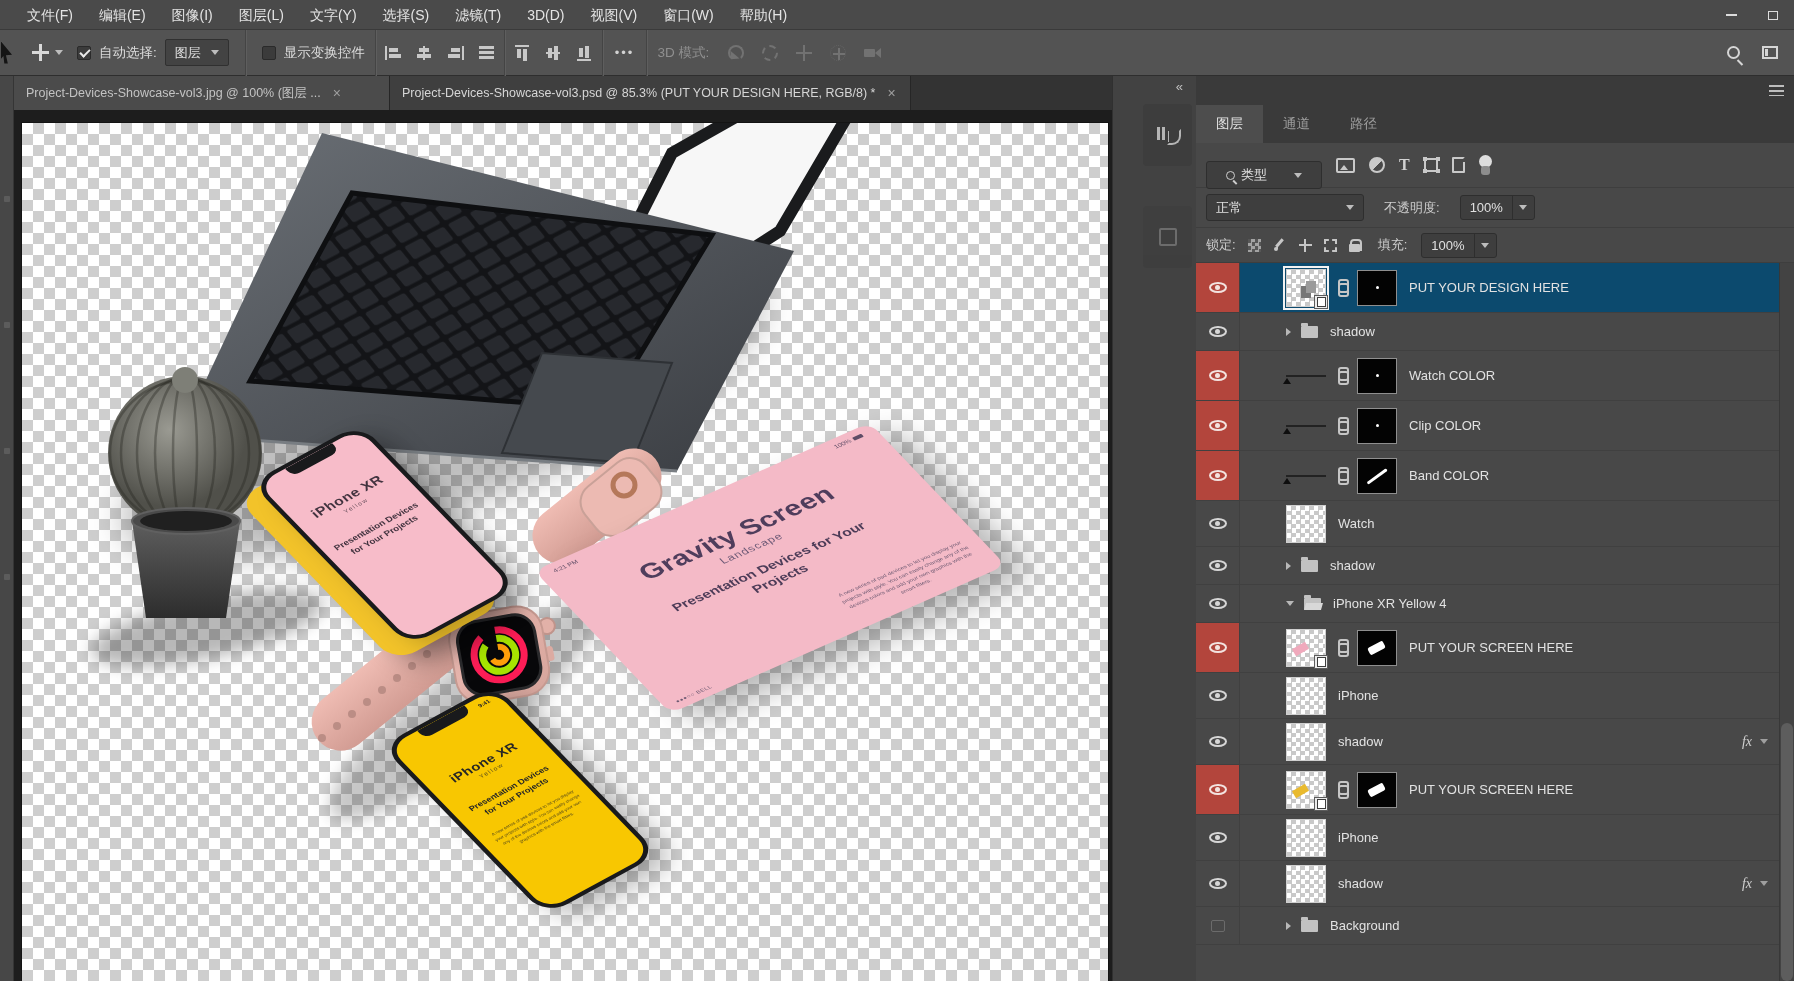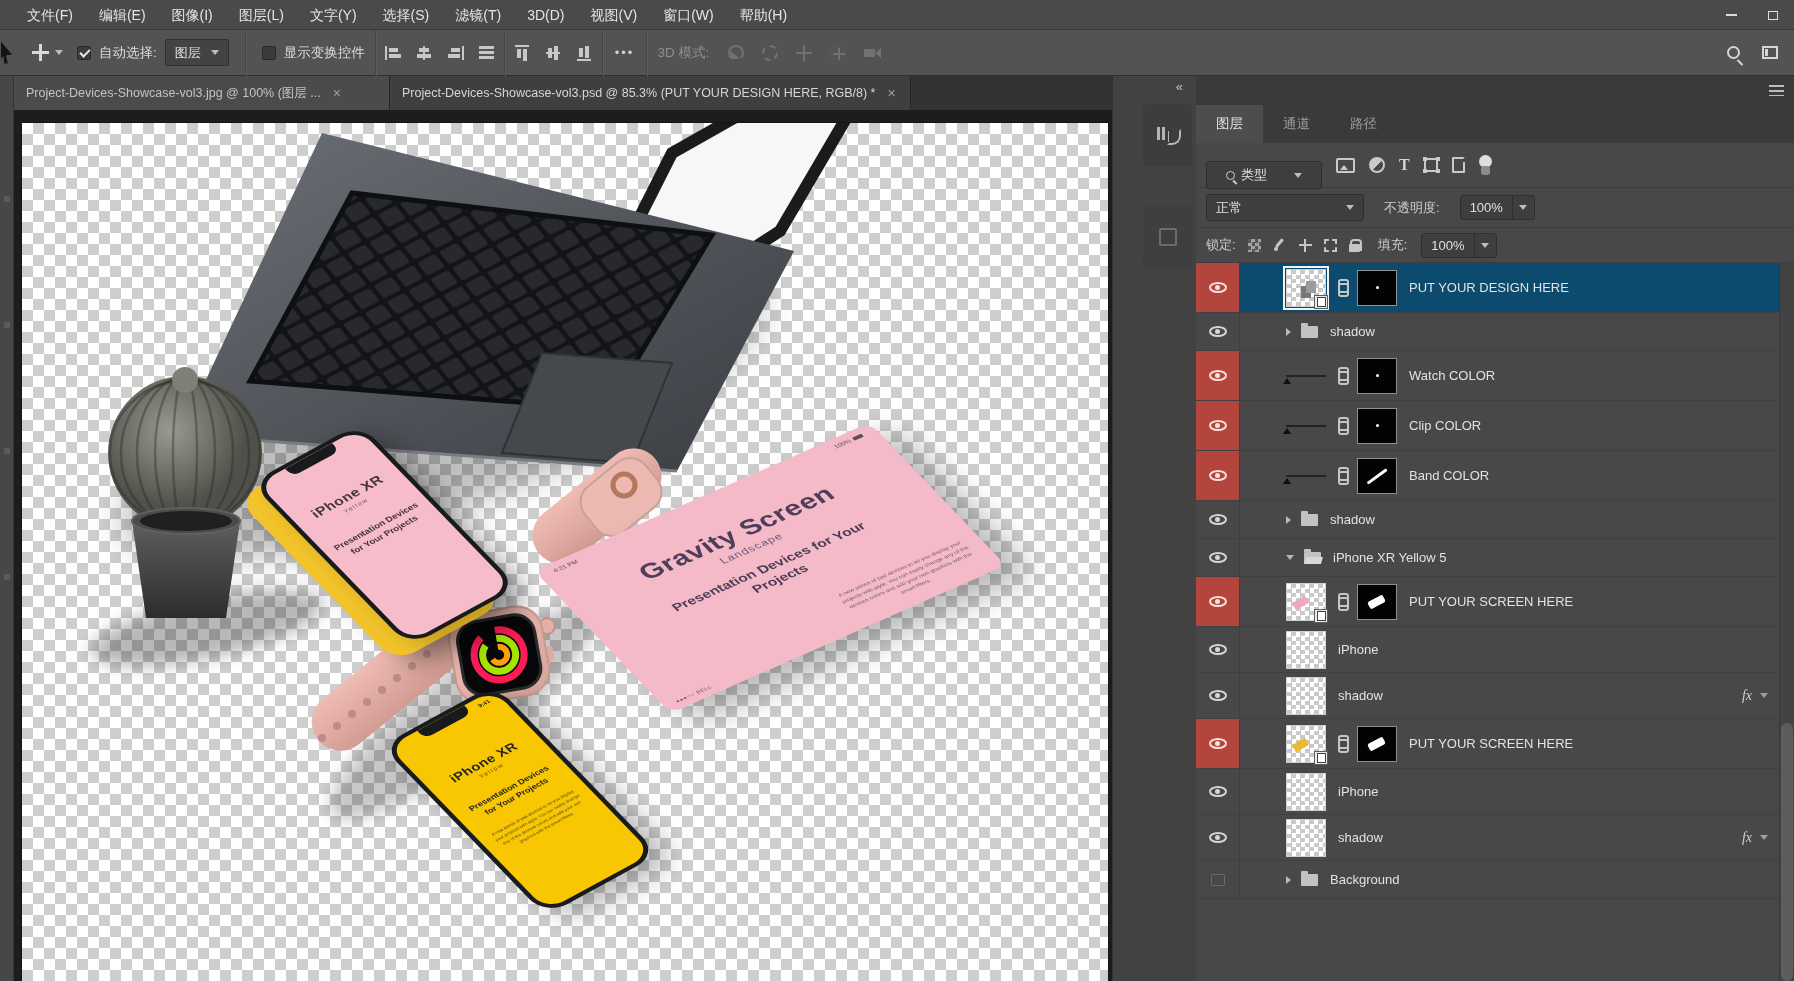--- a/index.html
+++ b/index.html
@@ -530,40 +530,49 @@
             <span class="eye"></span>
           </span>
         <span class="lbody">
           <span class="thumb tfill"><span class="sw sw-peach"></span><span class="sl"></span></span>
           <span class="link"></span>
           <span class="tmask mk-diag"></span>
           <span class="lname">Band COLOR</span>
         </span>
       </div>
 
+      <div class="lrow h46">
+        <span class="eyec">
+            <span class="eye"></span>
+          </span>
+        <span class="lbody">
+          <span class="thumb tpx"></span>
+          <span class="lname">Watch</span>
+        </span>
+      </div>
 
       <div class="lrow h38">
         <span class="eyec">
             <span class="eye"></span>
           </span>
         <span class="lbody">
           <span class="cr"></span>
           <span class="folder"></span>
           <span class="lname">shadow</span>
         </span>
       </div>
 
       <div class="lrow h38">
         <span class="eyec">
             <span class="eye"></span>
           </span>
         <span class="lbody">
           <span class="cd"></span>
           <span class="folder open"></span>
-          <span class="lname">iPhone XR Yellow 5</span>
+          <span class="lname">iPhone XR Yellow 4</span>
         </span>
       </div>
 
       <div class="lrow h50">
         <span class="eyec red">
             <span class="eye"></span>
           </span>
         <span class="lbody">
           <span class="thumb tso m-pink">
               <span class="sob"></span>

